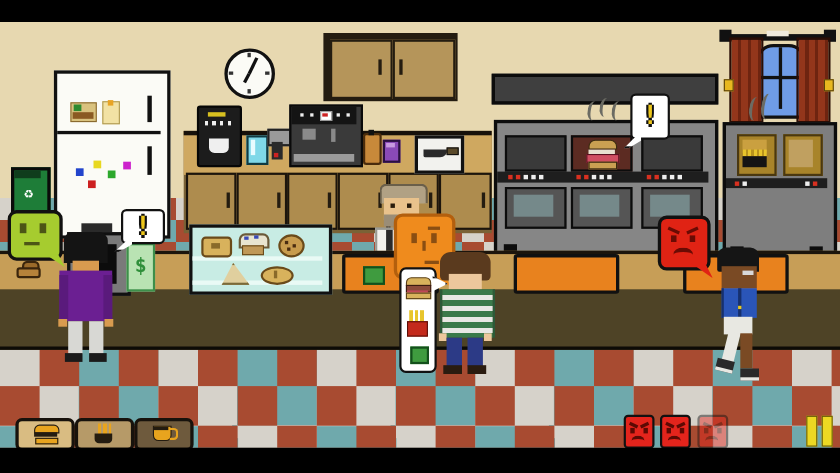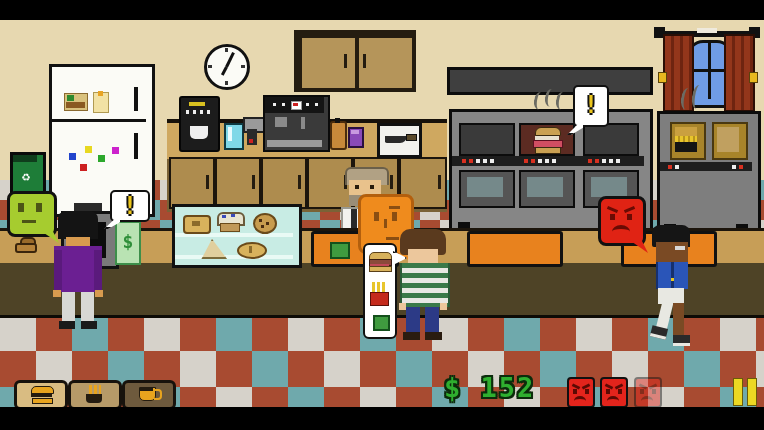--- a/index.html
+++ b/index.html
@@ -398,21 +398,20 @@
     </div>
   </div>
   <div class="a outline" style="left:122px;top:380px;width:48px;height:24px;background:#6e5a3d;border-radius:6px;">
     <div class="a" style="left:14px;top:4px;width:22px;height:15px;">
       <div class="a" style="left:0;top:0;width:15px;height:12px;background:#e8a41e;border:1px solid #241c10;border-radius:0 0 5px 5px;"></div>
       <div class="a" style="left:15px;top:2px;width:6px;height:7px;border:2px solid #e8a41e;border-radius:0 4px 4px 0;border-left:none;"></div>
       <div class="a" style="left:1px;top:1px;width:13px;height:3px;background:#241c10;"></div>
     </div>
   </div>
 
-  <div class="a money-text" style="left:444px;top:372px;">$ 152</div>
 
   <div class="anger" style="left:567px;top:377px;">
       <div class="bl"></div>
       <div class="br"></div>
       <div class="el"></div>
       <div class="er"></div>
       <div class="fr"></div>
     </div>
   <div class="anger" style="left:600px;top:377px;">
       <div class="bl"></div>

